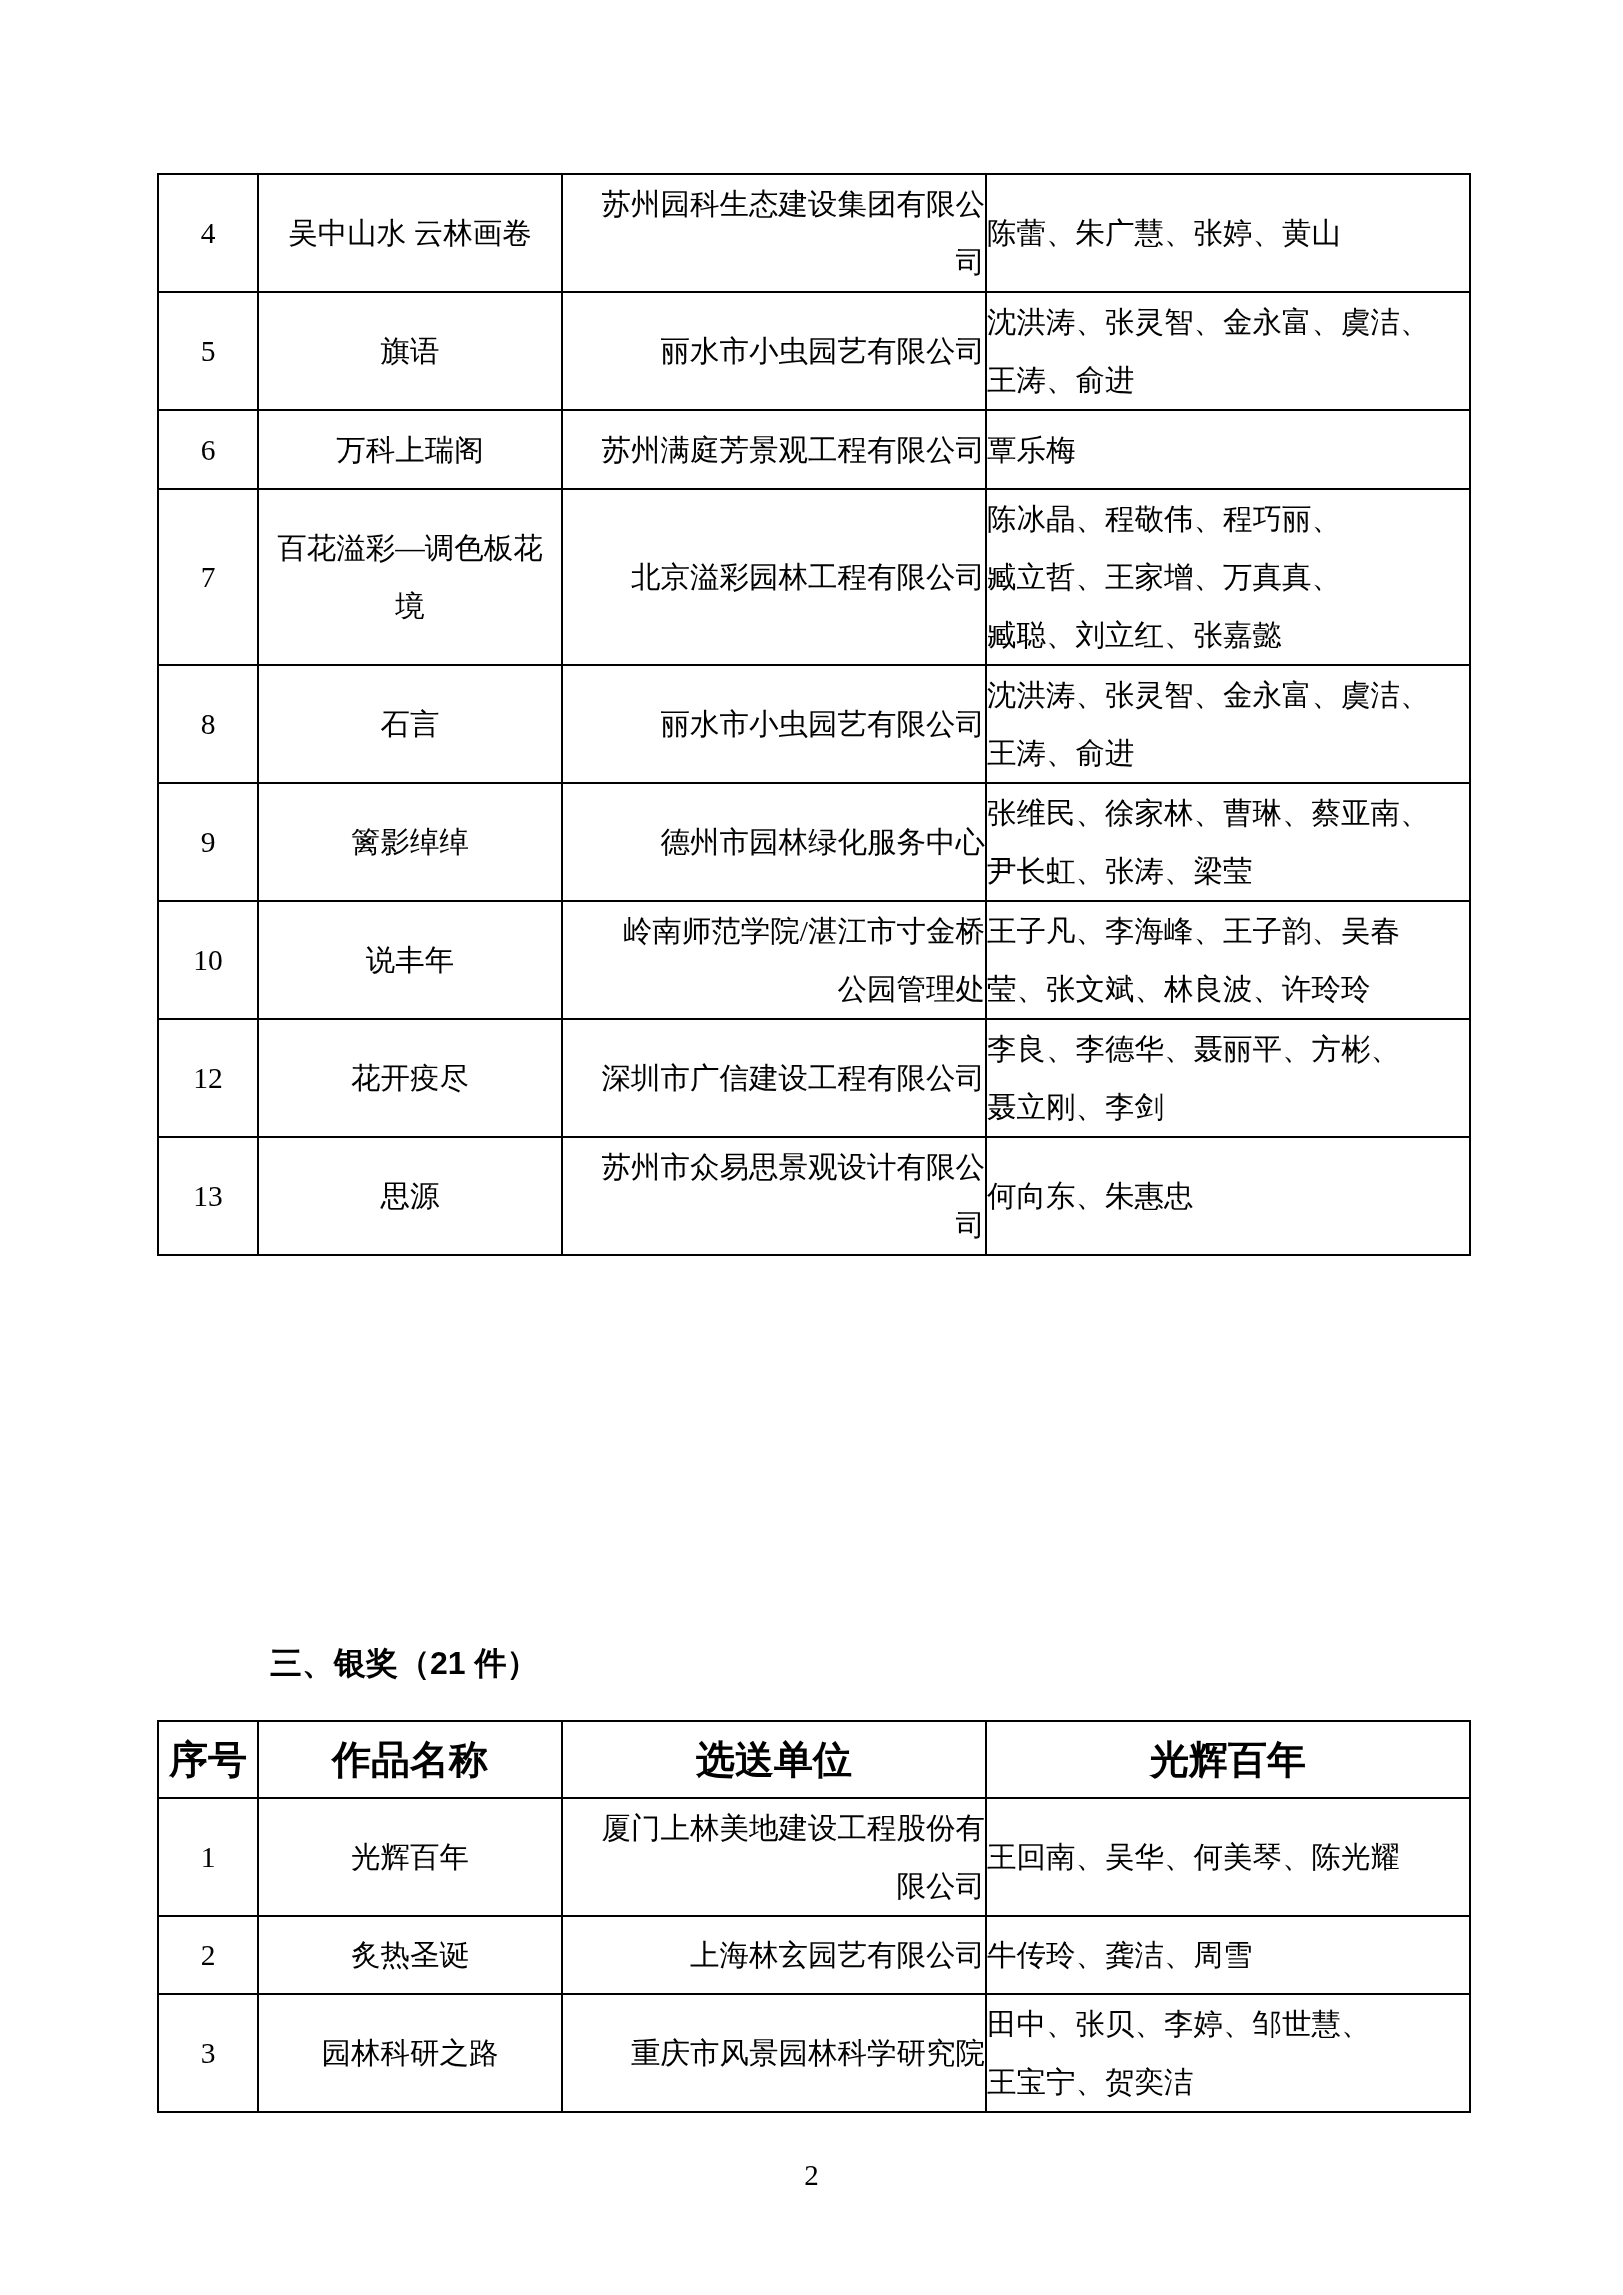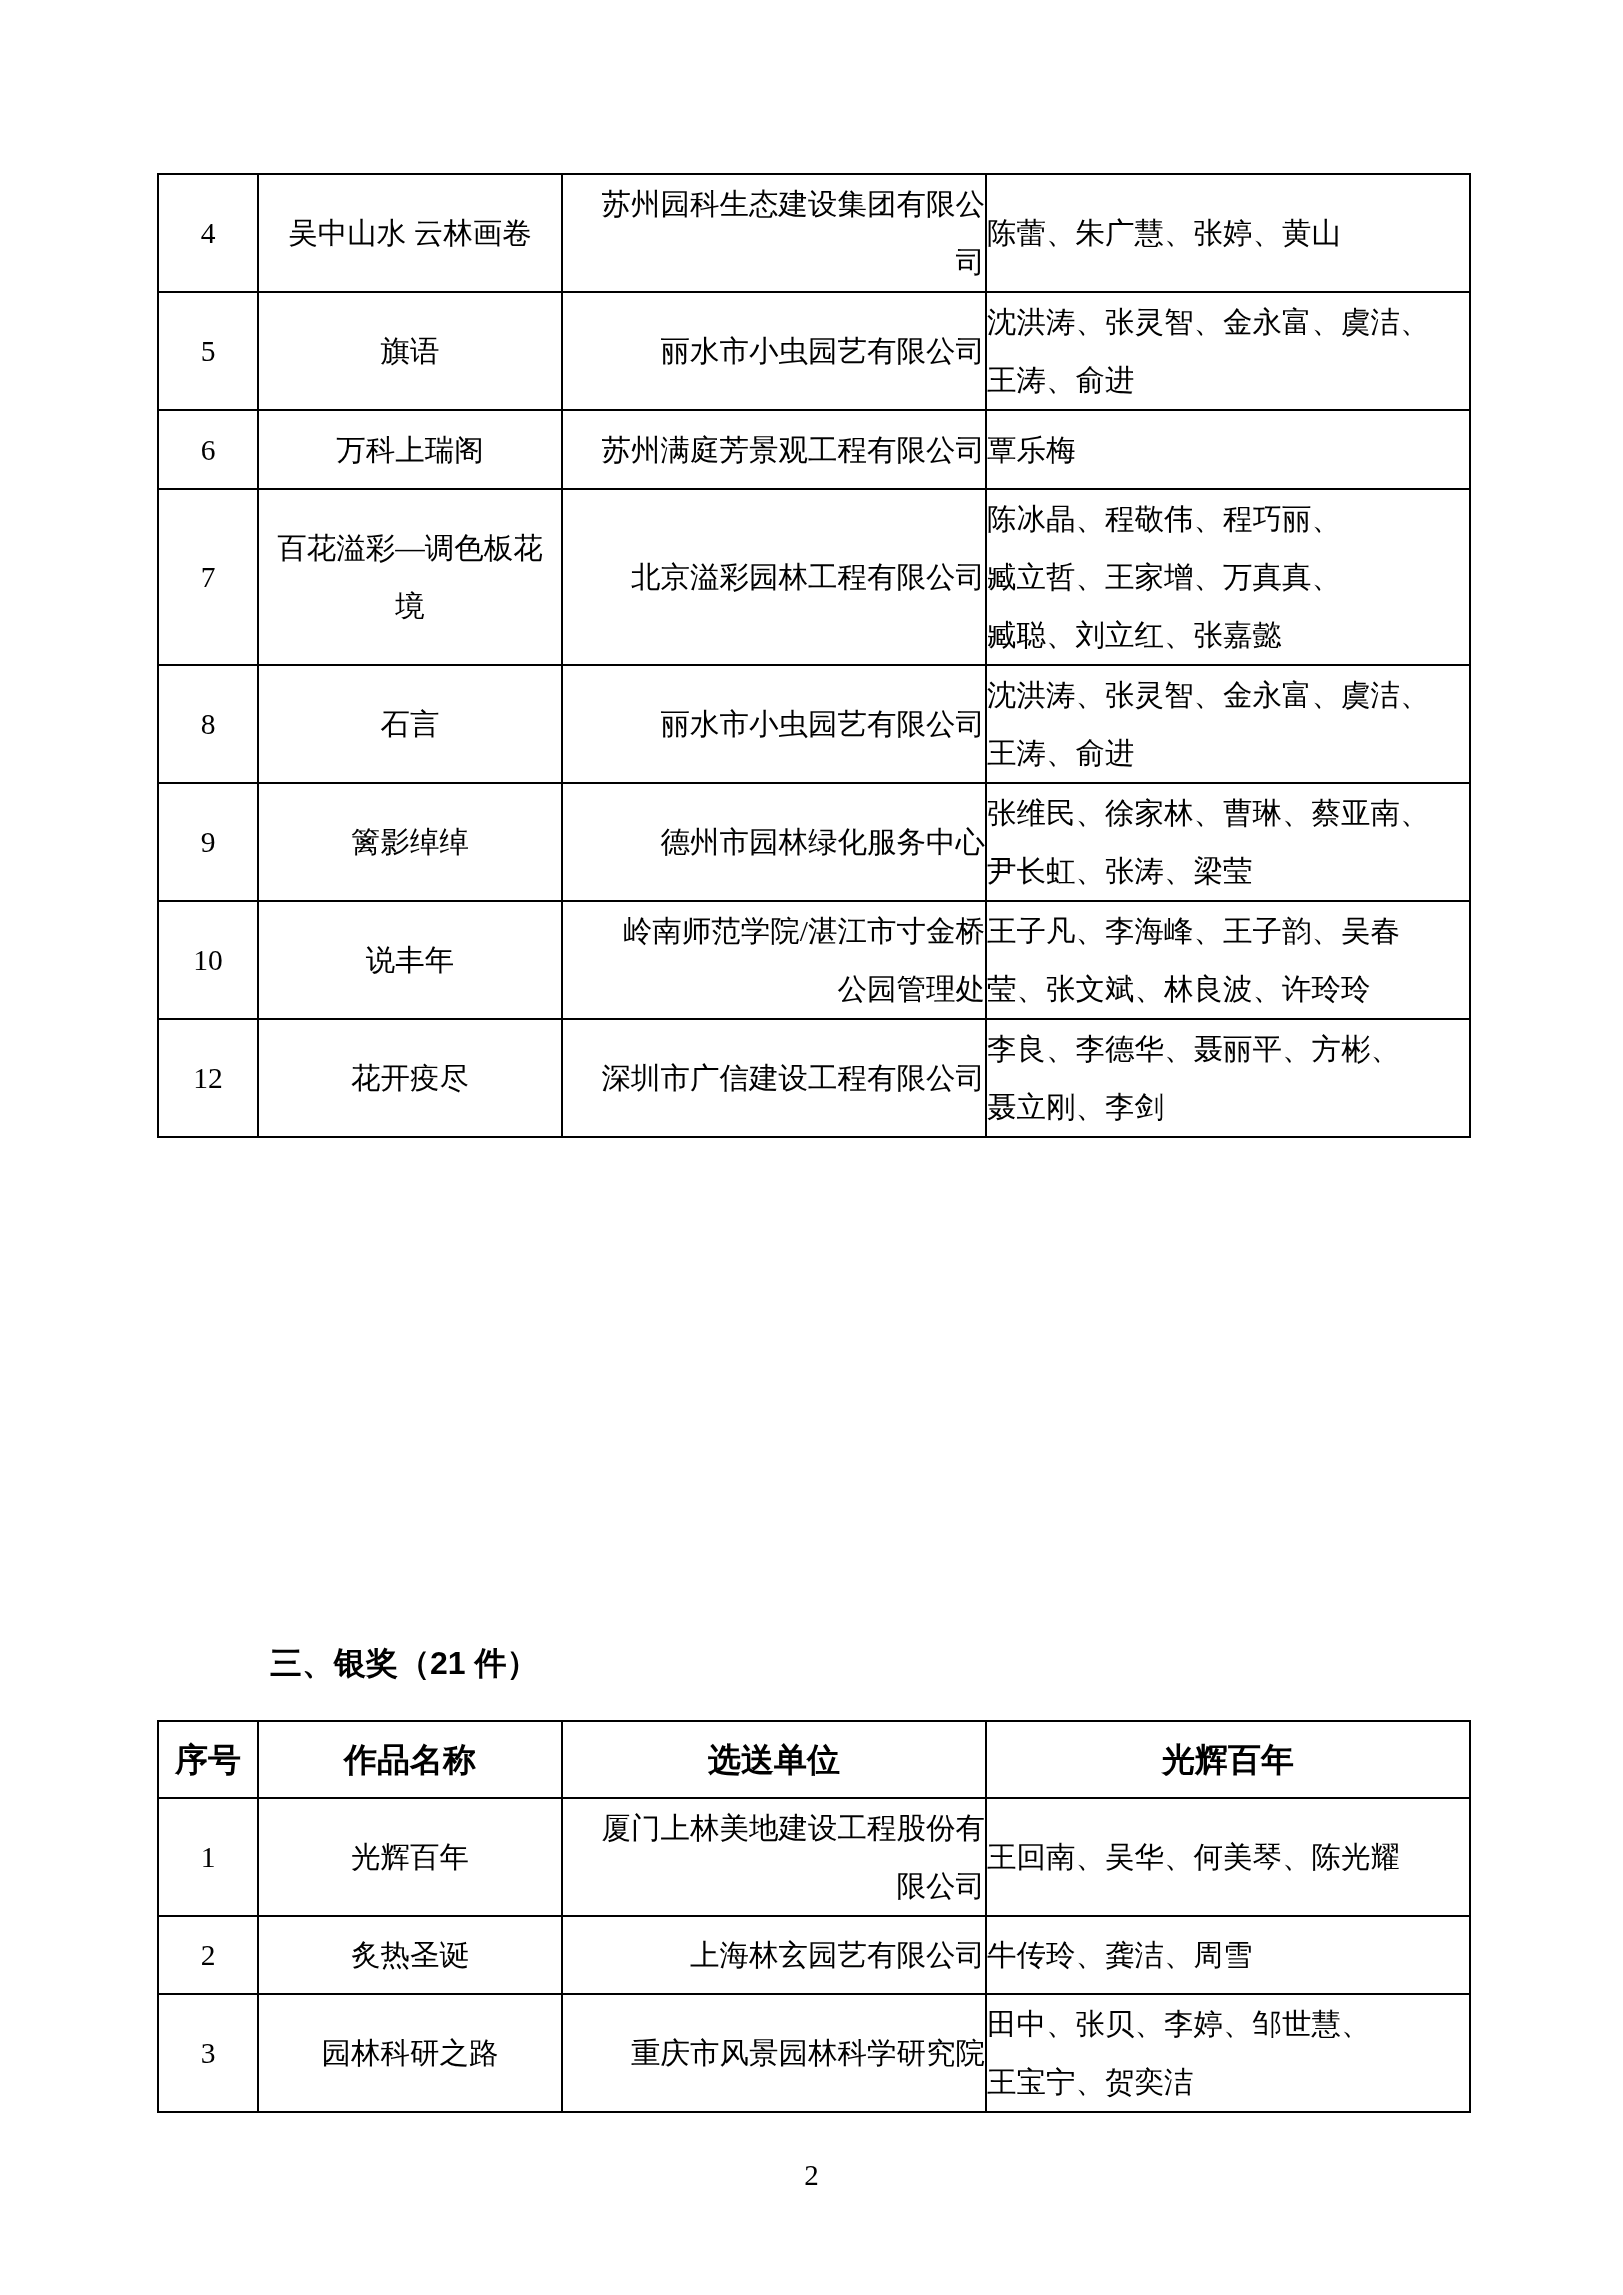--- a/index.html
+++ b/index.html
@@ -34,21 +34,21 @@
   col.c-org{width:424px;}
   col.c-mem{width:484px;}
   td.no{text-align:center;}
   td.title{text-align:center;white-space:pre;}
   td.org{text-align:right;white-space:pre;padding-left:17px;padding-right:5.2px;}
   td.mem{text-align:left;white-space:pre;padding-left:13px;}
   table.awards th{
     font-family:"Liberation Sans", sans-serif;
     font-weight:bold;
     text-align:center;
-    font-size:33px;
+    font-size:39px;
   }
   .section-heading{
     position:absolute;
     left:270px;
     top:1644px;
     font-family:"Liberation Sans", sans-serif;
     font-weight:bold;
     font-size:32px;
     line-height:39px;
   }
@@ -124,20 +124,27 @@
         <td class="mem">王子凡、李海峰、王子韵、吴春
 莹、张文斌、林良波、许玲玲</td>
       </tr>
       <tr style="height:104px">
         <td class="no">12</td>
         <td class="title">花开疫尽</td>
         <td class="org">深圳市广信建设工程有限公司</td>
         <td class="mem">李良、李德华、聂丽平、方彬、
 聂立刚、李剑</td>
       </tr>
+      <tr style="height:117px">
+        <td class="no">13</td>
+        <td class="title">思源</td>
+        <td class="org">苏州市众易思景观设计有限公
+司</td>
+        <td class="mem">何向东、朱惠忠</td>
+      </tr>
     </tbody>
   </table>
 
   <div class="section-heading">三、银奖（21 件）</div>
 
   <table class="awards" style="top:1720px;">
     <colgroup>
         <col class="c-no">
         <col class="c-title">
         <col class="c-org">

